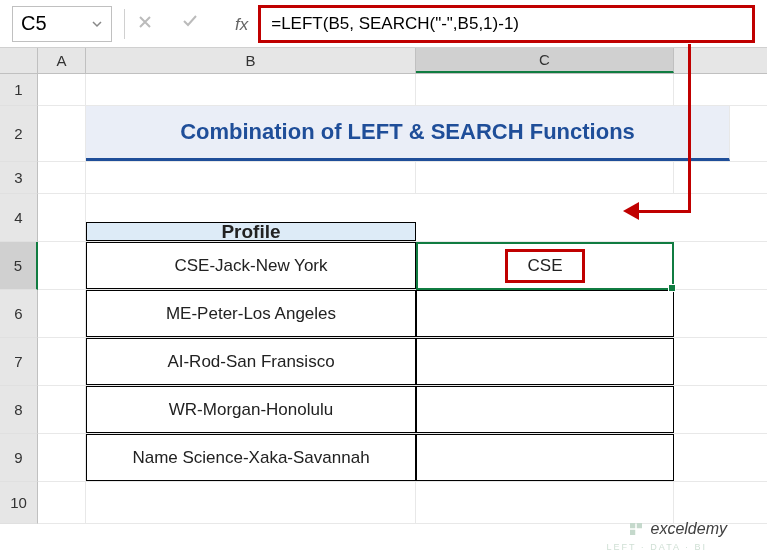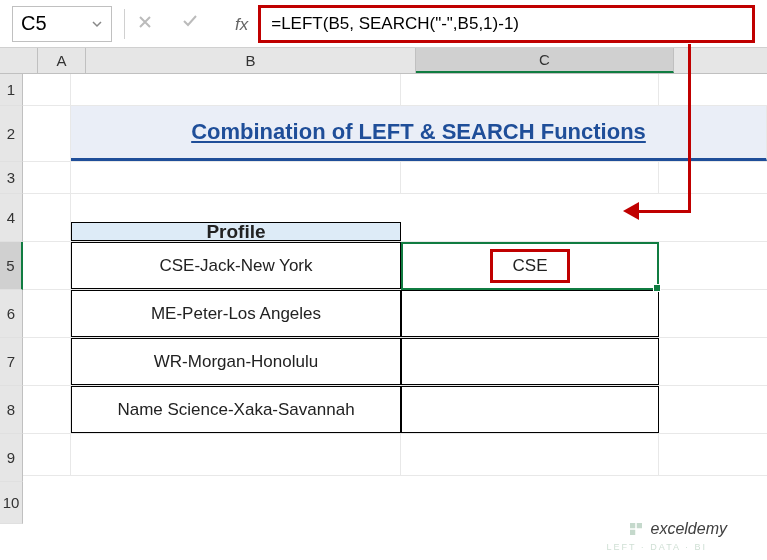--- a/index.html
+++ b/index.html
@@ -34,21 +34,21 @@
     .row-10 { height: 42px; }
     
     .cells { position: relative; flex: 1; }
     .cell-row { display: flex; border-bottom: 1px solid #e8e8e8; }
     .cell { border-right: 1px solid #e8e8e8; display: flex; align-items: center; }
     .cell-A { width: 48px; }
     .cell-B { width: 330px; }
     .cell-C { width: 258px; }
     
     .title-cell { font-size: 22px; font-weight: bold; color: #1f4e99; background: #eaeef7; justify-content: center; border-bottom: 3px solid #1f4e99 !important; }
-    .merge-BC { width: 696px; text-decoration: underline; }
+    .merge-BC { width: 644px; }
     
     .table-header { background: #ddebf7; border: 1px solid #000 !important; font-size: 19px; font-weight: bold; color: #222; justify-content: center; margin-top: 28px; }
     .table-cell { border: 1px solid #000 !important; font-size: 17px; color: #222; justify-content: center; }
     
     .selected-cell { position: absolute; border: 2px solid #107c41; pointer-events: none; }
     .result-highlight { border: 3px solid #c00000; padding: 4px 20px; font-weight: normal; }
     .fill-handle { position: absolute; width: 8px; height: 8px; background: #107c41; border: 1px solid #fff; right: -4px; bottom: -4px; }
     
     .annotation-line { position: absolute; background: #c00000; }
     .annotation-vert { width: 3px; height: 168px; right: 76px; top: 44px; }
@@ -138,20 +138,25 @@
           <span class="result-highlight">CSE</span>
         </div>
       </div>
       <div class="cell-row row-std">
         <div class="cell cell-A"></div>
         <div class="cell cell-B table-cell">ME-Peter-Los Angeles</div>
         <div class="cell cell-C table-cell"></div>
       </div>
       <div class="cell-row row-std">
         <div class="cell cell-A"></div>
+        <div class="cell cell-B table-cell">AI-Rod-San Fransisco</div>
+        <div class="cell cell-C table-cell"></div>
+      </div>
+      <div class="cell-row row-std">
+        <div class="cell cell-A"></div>
         <div class="cell cell-B table-cell">WR-Morgan-Honolulu</div>
         <div class="cell cell-C table-cell"></div>
       </div>
       <div class="cell-row row-std">
         <div class="cell cell-A"></div>
         <div class="cell cell-B table-cell">Name Science-Xaka-Savannah</div>
         <div class="cell cell-C table-cell"></div>
       </div>
       <div class="cell-row row-10">
         <div class="cell cell-A"></div>

